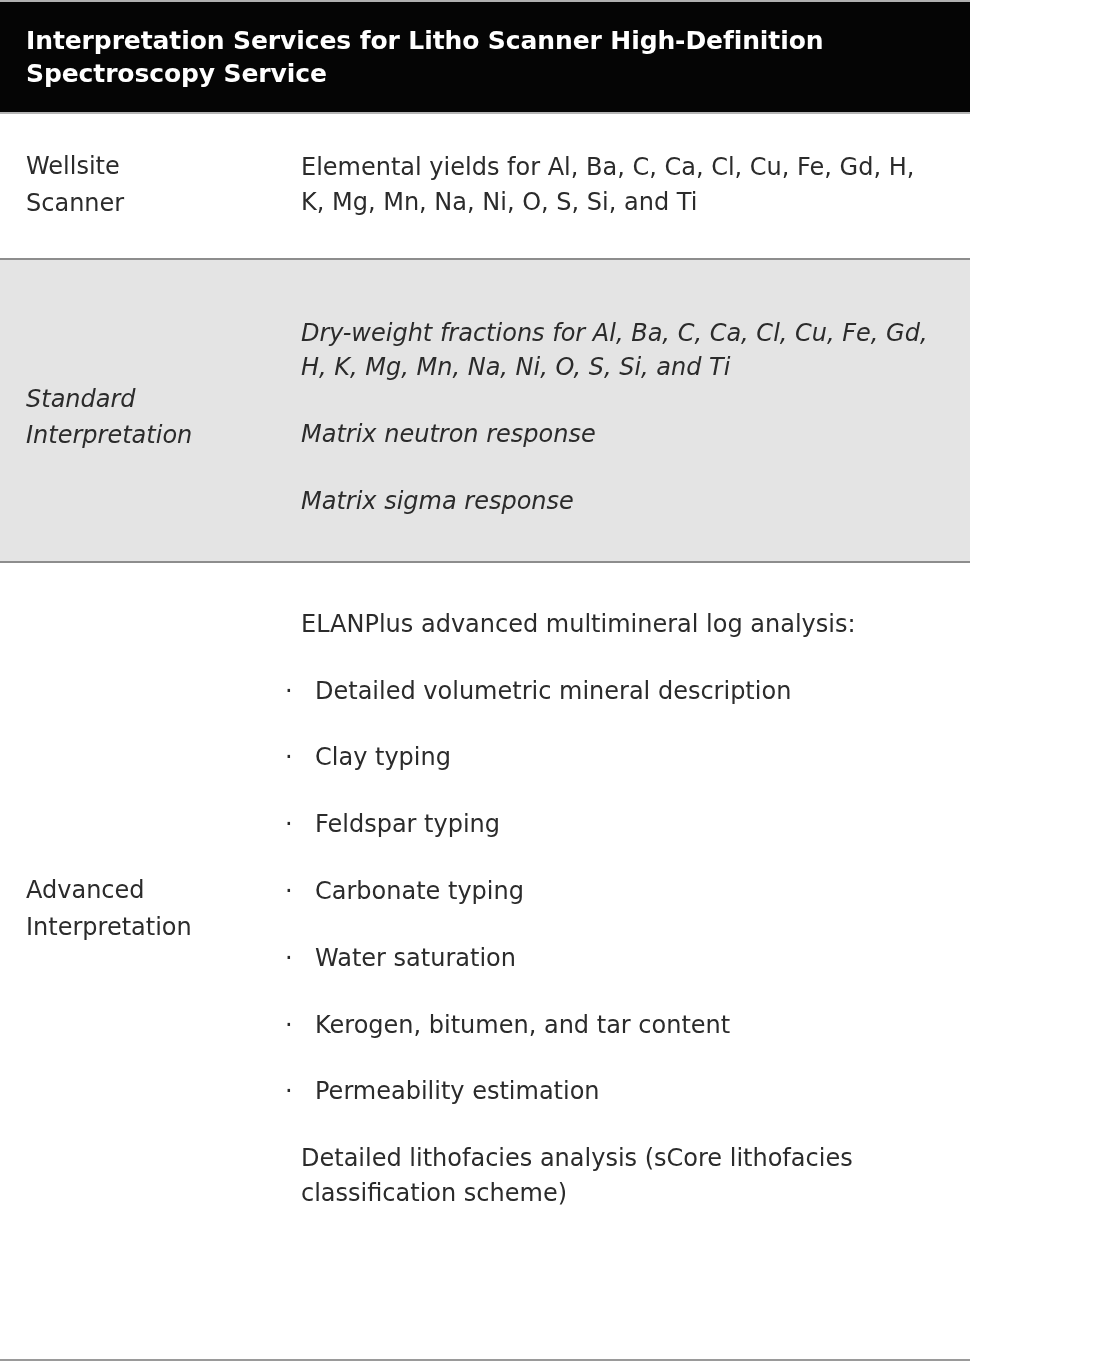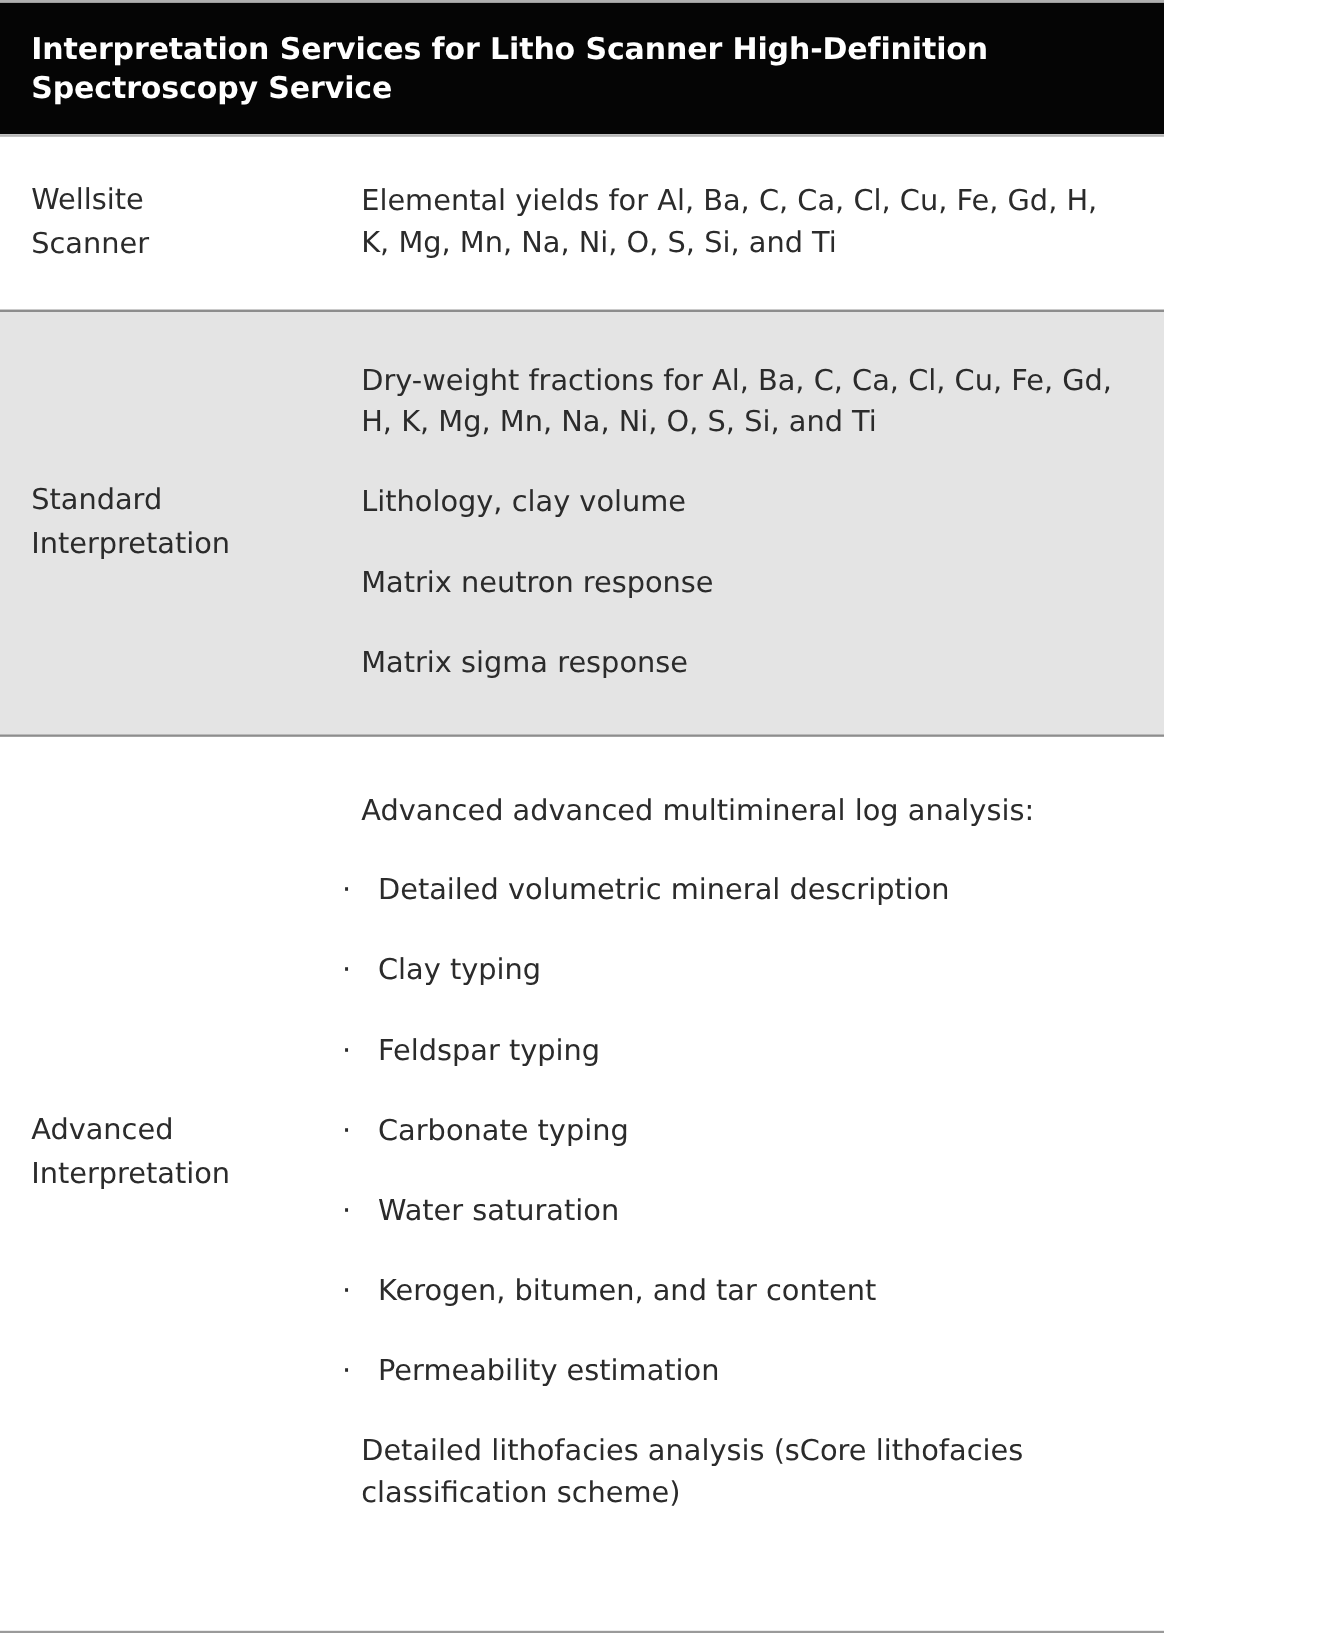--- a/index.html
+++ b/index.html
@@ -89,21 +89,21 @@
   }
   .bullet-text {
     flex: 1;
   }
 
   
   .row-wellsite .cell-label,
   .row-wellsite .cell-content { padding-top: 20px; padding-bottom: 22px; }
 
   .row-standard .cell-label,
-  .row-standard .cell-content { padding-top: 24px; padding-bottom: 26px; }
+  .row-standard .cell-content { padding-top: 40px; padding-bottom: 26px; font-style: italic; }
 
   .row-advanced .cell-label,
   .row-advanced .cell-content { padding-top: 28px; padding-bottom: 30px; }
 </style>
 </head>
 <body>
 
 <div class="table-wrap">
 
   <div class="table-header">
@@ -117,30 +117,29 @@
 Scanner</div>
         <div class="cell-content">
           <p class="para">Elemental yields for Al, Ba, C, Ca, Cl, Cu, Fe, Gd, H, K, Mg, Mn, Na, Ni, O, S, Si, and Ti</p>
         </div>
       </div>
       <div class="row shaded row-standard">
         <div class="cell-label" style="white-space: pre-line;">Standard
 Interpretation</div>
         <div class="cell-content">
           <p class="para">Dry-weight fractions for Al, Ba, C, Ca, Cl, Cu, Fe, Gd, H, K, Mg, Mn, Na, Ni, O, S, Si, and Ti</p>
-          <p class="para">Lithology, clay volume</p>
           <p class="para">Matrix neutron response</p>
           <p class="para">Matrix sigma response</p>
         </div>
       </div>
       <div class="row plain row-advanced">
         <div class="cell-label" style="white-space: pre-line;">Advanced
 Interpretation</div>
         <div class="cell-content">
-          <p class="para">Advanced advanced multimineral log analysis:</p>
+          <p class="para">ELANPlus advanced multimineral log analysis:</p>
           <div class="bullet-row">
             <span class="bullet-dot">·</span>
             <span class="bullet-text">Detailed volumetric mineral description</span>
           </div>
           <div class="bullet-row">
             <span class="bullet-dot">·</span>
             <span class="bullet-text">Clay typing</span>
           </div>
           <div class="bullet-row">
             <span class="bullet-dot">·</span>

